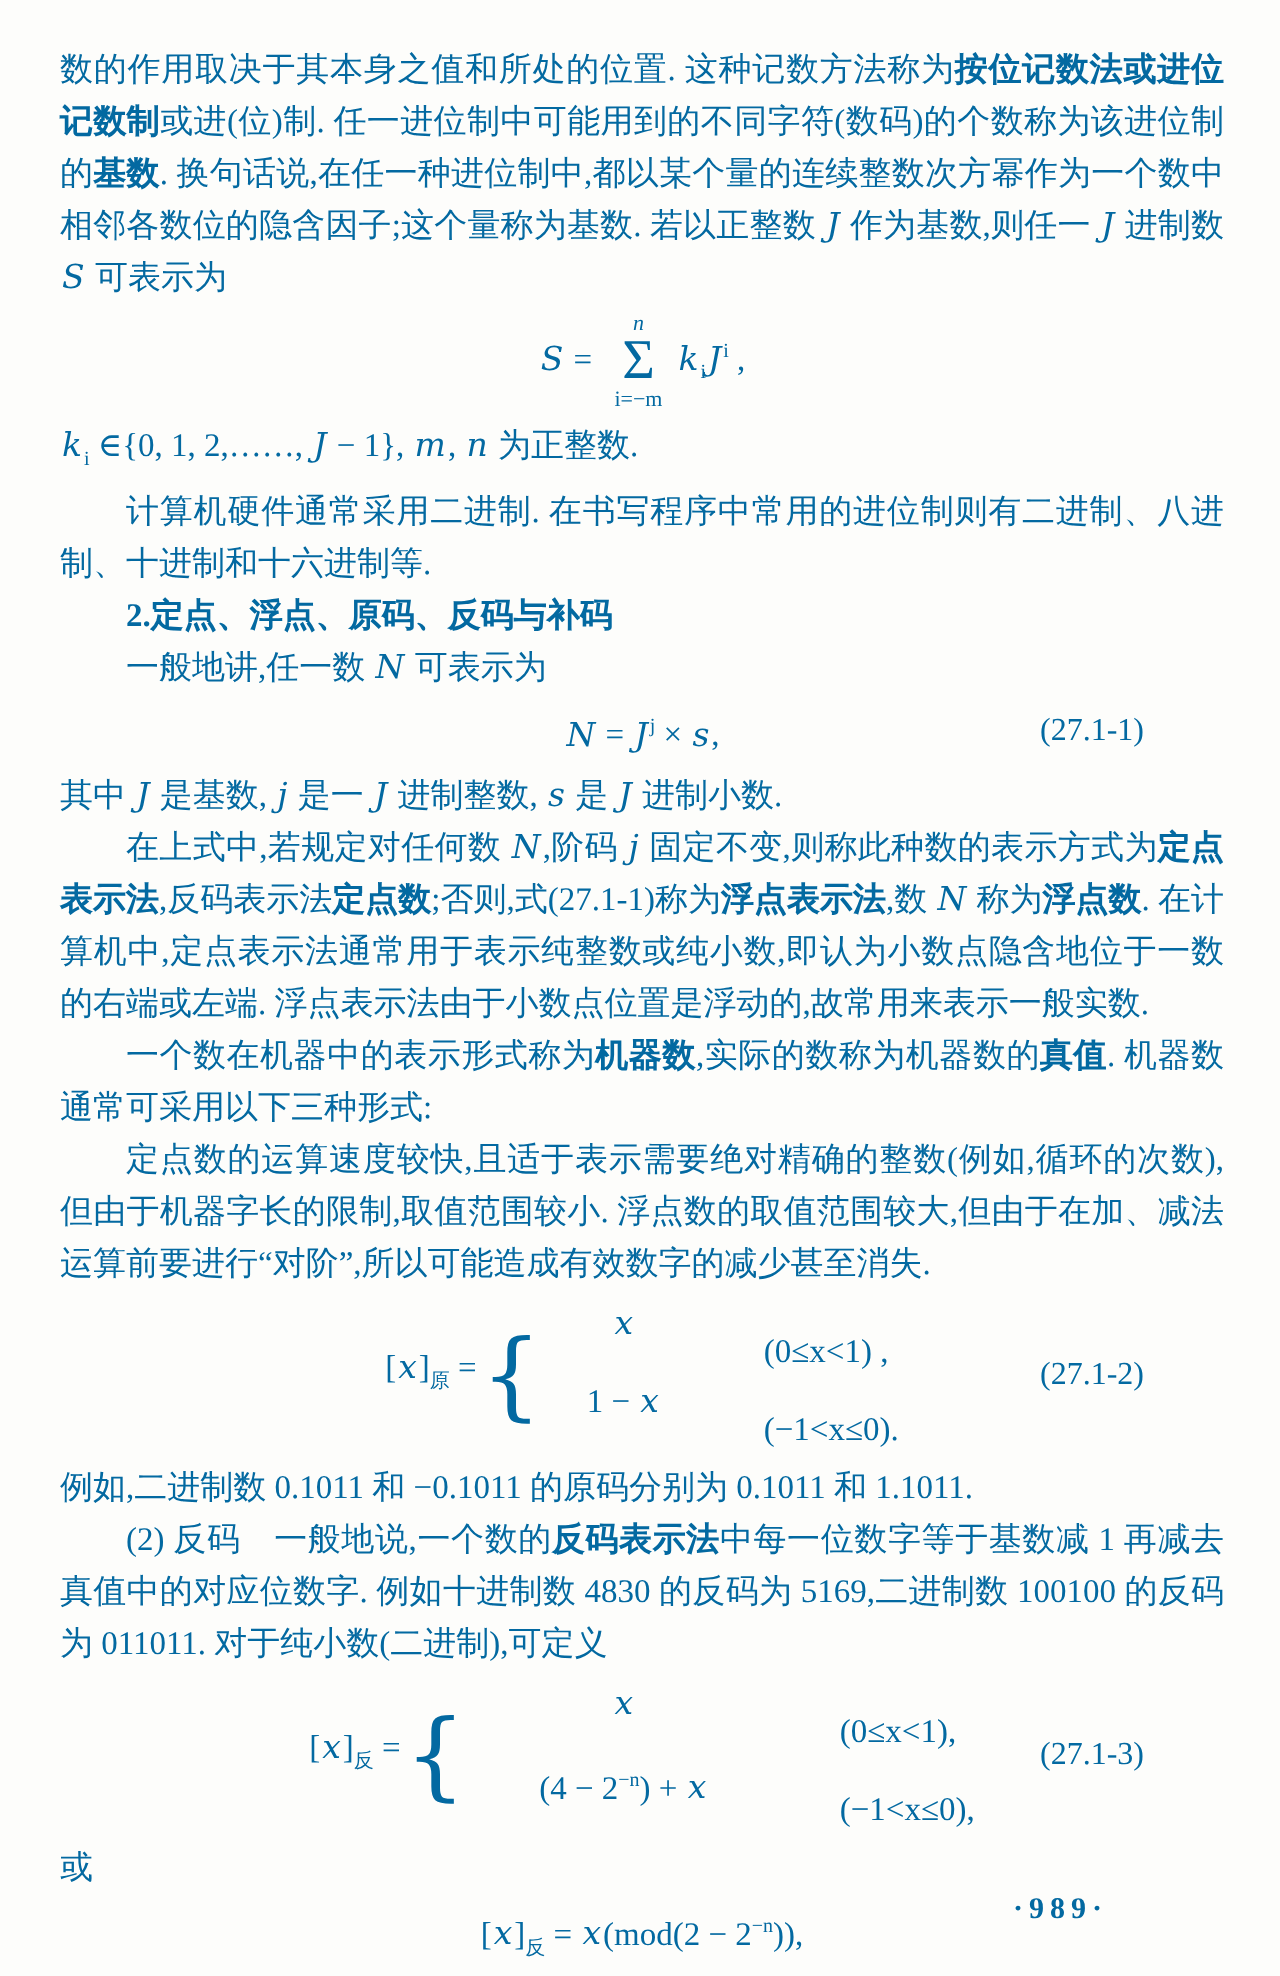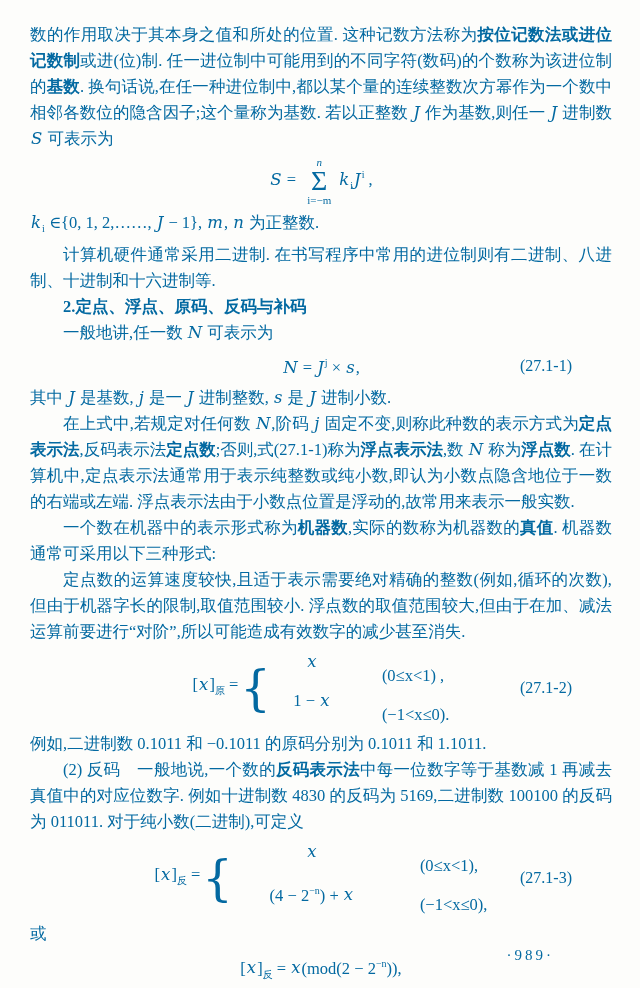--- a/index.html
+++ b/index.html
@@ -46,21 +46,21 @@
   
   .cases { display:inline-flex; align-items:center; vertical-align:middle; text-align:center; }
   .brace { font-size:48px; font-weight:300; line-height:52px; margin:0 5px 0 2px; font-family:"DejaVu Serif",serif; }
   .rows { display:inline-block; }
   .crow { display:flex; line-height:25px; }
   .cleft  { min-width:72px; }
   .cleft.wide { min-width:148px; }
   .ccond { margin-left:34px;margin-top:14px; }
   .footer {
     position:absolute; right:86px; bottom:24px;
-    font-size:15px; letter-spacing:3px; font-weight:normal;
+    font-size:15px; letter-spacing:3px; font-weight:bold;
   }
 </style>
 </head>
 <body>
 
 <div class="page">
   <div class="body">
 
     <p><span>数的作用取决于其本身之值和所处的位置. 这种记数方法称为</span><b>按位记数法或进位记数制</b><span>或进(位)制. 任一进位制中可能用到的不同字符(数码)的个数称为该进位制的</span><b>基数</b><span>. 换句话说,在任一种进位制中,都以某个量的连续整数次方幂作为一个数中相邻各数位的隐含因子;这个量称为基数. 若以正整数 </span><i class="v">J</i><span> 作为基数,则任一 </span><i class="v">J</i><span> 进制数 </span><i class="v">S</i><span> 可表示为</span></p>
 

